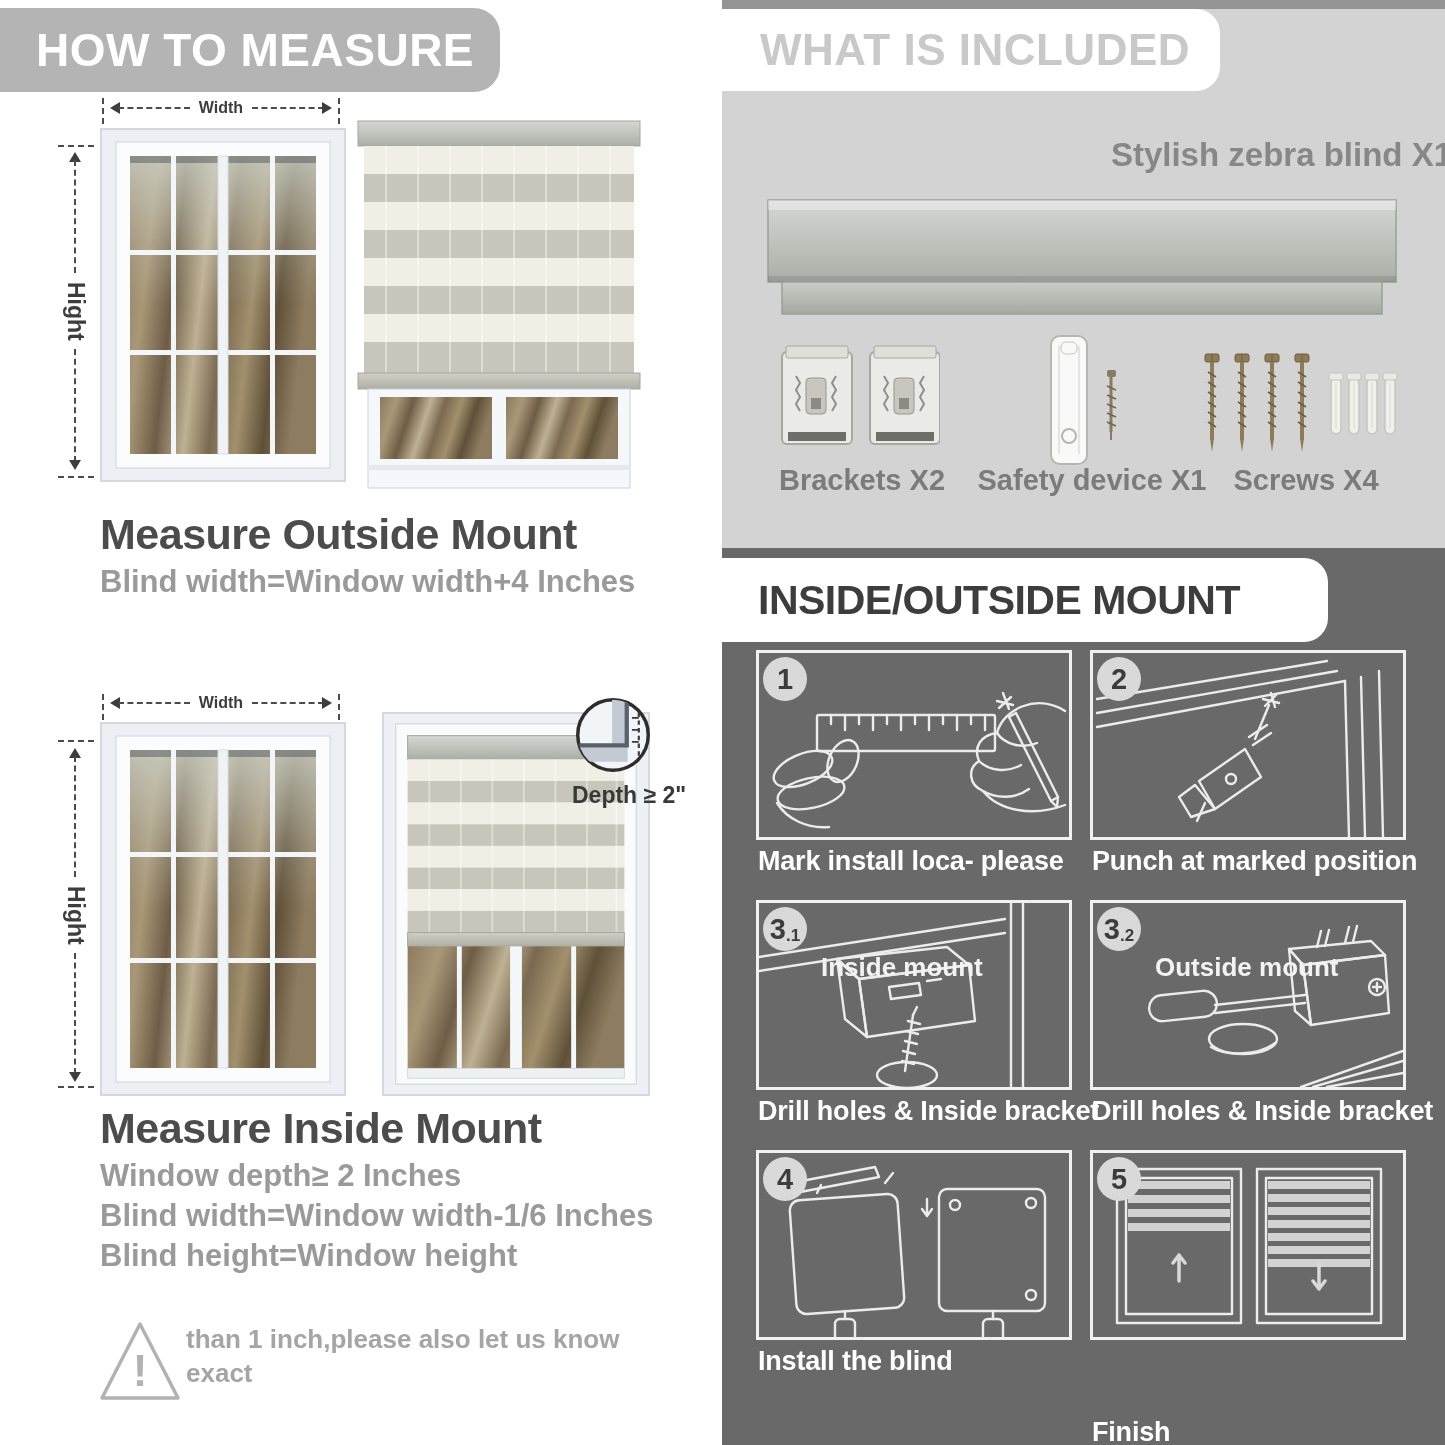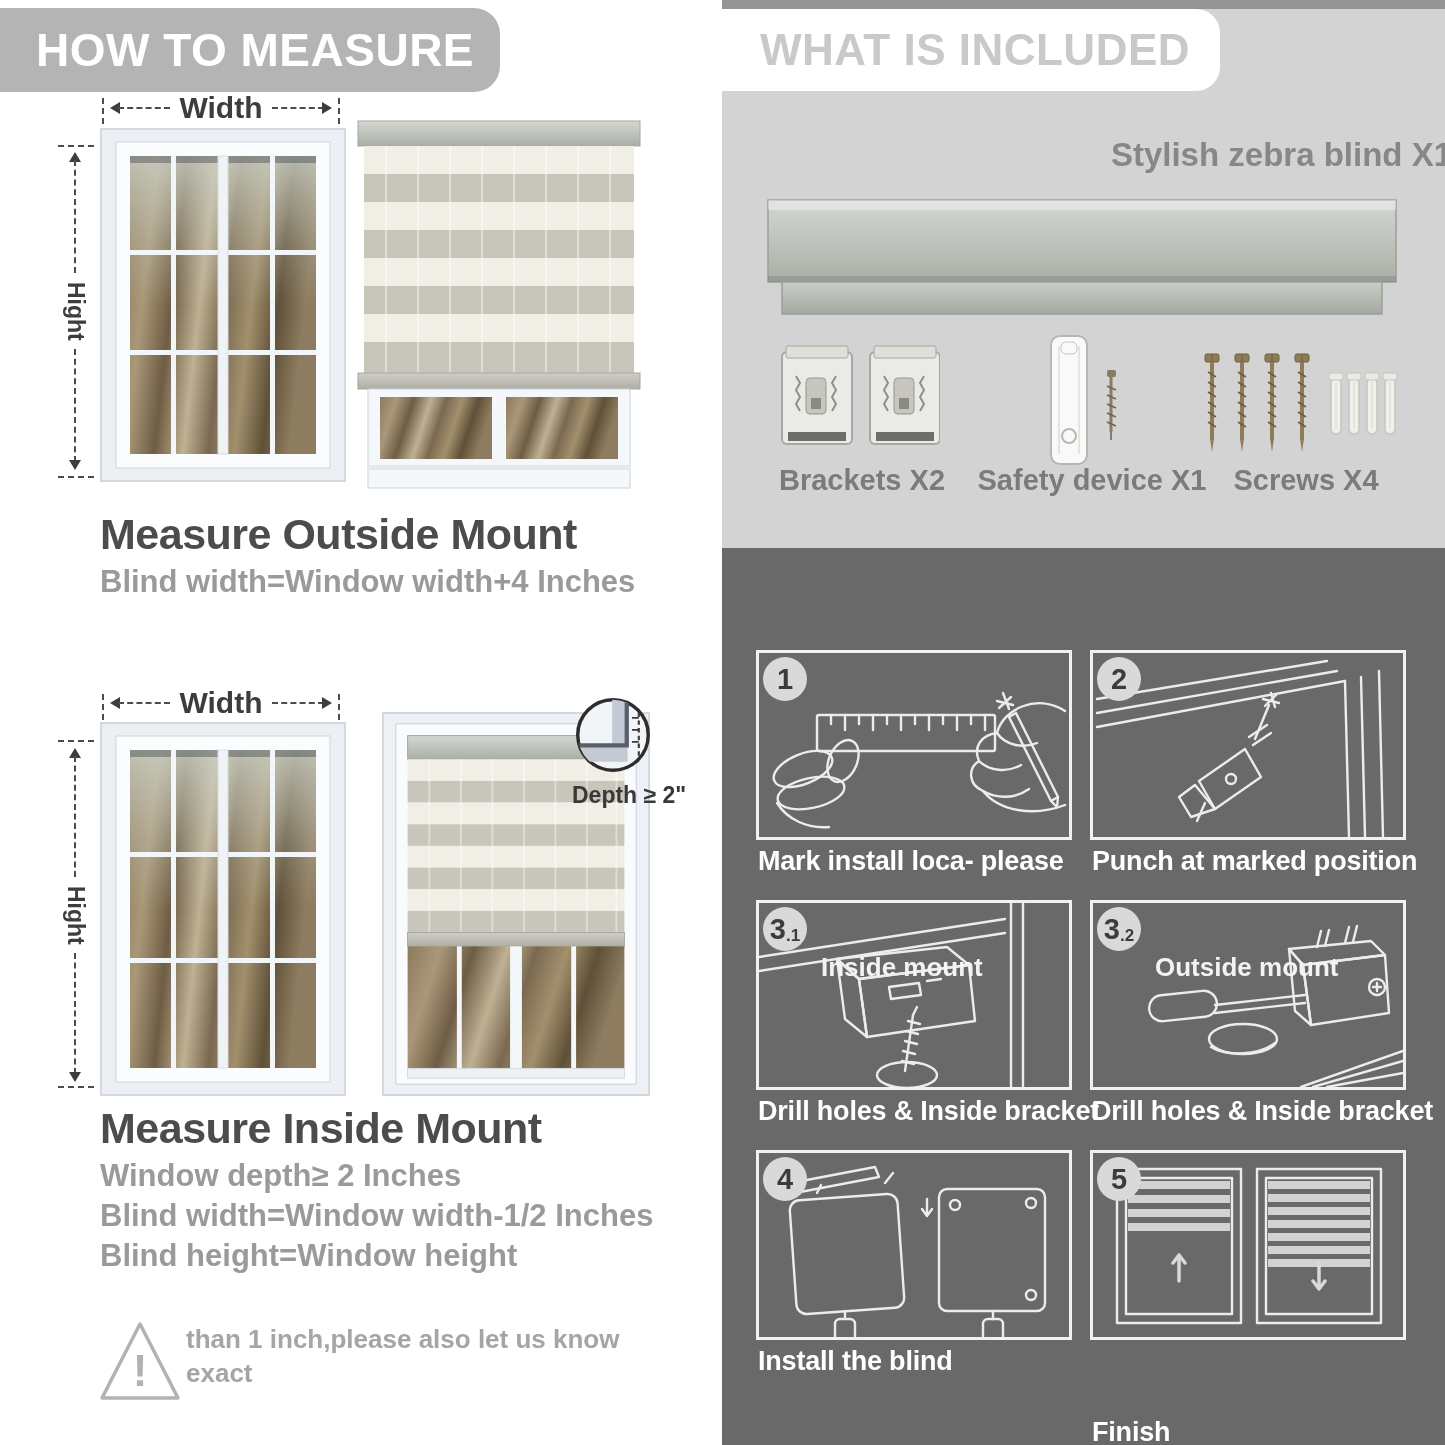--- a/index.html
+++ b/index.html
@@ -24,21 +24,21 @@
   
   .dim-h{position:absolute;display:flex;align-items:center;height:22px;}
   .dim-h .dash{flex:1;border-top:2px dashed #4b4b4b;height:0;}
   .dim-v{position:absolute;display:flex;flex-direction:column;align-items:center;width:22px;}
   .dim-v .dashv{flex:1;border-left:2px dashed #4b4b4b;width:0;}
   .ah{width:0;height:0;display:block;}
   .ah-l{border:6px solid transparent;border-right:10px solid #3d3d3d;margin-right:-2px;}
   .ah-r{border:6px solid transparent;border-left:10px solid #3d3d3d;margin-left:-2px;}
   .ah-u{border:6px solid transparent;border-bottom:10px solid #3d3d3d;margin-bottom:-2px;}
   .ah-d{border:6px solid transparent;border-top:10px solid #3d3d3d;margin-top:-2px;}
-  .dim-lbl{padding:0 9px;font-size:30px;font-weight:bold;color:#3d3d3d;line-height:1;}
+  .dim-lbl{padding:0 9px;font-size:16px;font-weight:bold;color:#3d3d3d;line-height:1;}
   .dim-lbl-v{writing-mode:vertical-rl;padding:9px 0;font-size:23px;font-weight:bold;color:#3d3d3d;line-height:1;}
   .tick-v{position:absolute;border-left:2px dashed #4b4b4b;width:0;}
   .tick-h{position:absolute;border-top:2px dashed #4b4b4b;height:0;}
   .depth-lbl{position:absolute;font-weight:bold;font-size:23px;color:#383838;white-space:nowrap;}
 
   
   .strip-top{position:absolute;left:722px;top:0;width:723px;height:9px;background:#949494;}
   .panel-light{position:absolute;left:722px;top:9px;width:723px;height:539px;background:#d3d3d3;}
   .panel-dark{position:absolute;left:722px;top:548px;width:723px;height:897px;background:#696969;}
   .included-title{position:absolute;left:722px;top:136px;width:723px;text-align:right;font-weight:bold;font-size:33px;color:#878787;padding-left:7px;}
@@ -225,21 +225,21 @@
       <path d="M8 72 L58 72 L58 8" stroke="#c3cad4" stroke-width="18" fill="none"></path>
       <path d="M8 62 L66 62 L66 8" stroke="#5a6069" stroke-width="5" fill="none"></path>
       <path d="M80 24 V92" stroke="#3a3a3a" stroke-width="2.5" stroke-dasharray="5 4" fill="none"></path>
       <path d="M72 30h8M72 44h8M72 58h8" stroke="#3a3a3a" stroke-width="2" fill="none"></path>
     </g>
   </svg>
   <div class="depth-lbl" style="left:572px;top:782px;">Depth ≥ 2"</div>
 
   <div class="h-big" style="left:100px;top:1104px;">Measure Inside Mount</div>
   <div class="p-line" style="left:100px;top:1158px;">Window depth≥ 2 Inches</div>
-  <div class="p-line" style="left:100px;top:1198px;">Blind width=Window width-1/2 Inches</div>
+  <div class="p-line" style="left:100px;top:1198px;">Blind width=Window width-1/6 Inches</div>
   <div class="p-line" style="left:100px;top:1238px;">Blind height=Window height</div>
 
   <svg class="abs" style="left:96px;top:1316px;" width="88" height="92" viewBox="0 0 88 92">
     <path d="M44 8 L82 82 L6 82 Z" fill="none" stroke="#b2b2b2" stroke-width="3.5" stroke-linejoin="round"></path>
     <text x="44" y="70" text-anchor="middle" font-size="44" font-weight="bold" fill="#b2b2b2">!</text>
   </svg>
   <div class="warn-text" style="left:186px;top:1322px;width:470px;">
     <span>than 1 inch,please also let us know exact</span>
 
   </div>
@@ -344,20 +344,23 @@
       <g transform="translate(54,0)">
           <rect x="-5" y="30" width="10" height="56" rx="5" fill="#f1f1ec" stroke="#c6c6bf" stroke-width="1.5"></rect>
           <rect x="-7" y="25" width="14" height="7" rx="2" fill="#eaeae4" stroke="#c6c6bf"></rect>
           <path d="M0 34v46" stroke="#d8d8d2"></path>
         </g>
     </g>
   </svg>
   <div class="part-label" style="left:1206px;top:464px;width:200px;">Screws X4</div>
 
   <div class="panel-dark"></div>
+  <div class="banner banner-white banner-mount" style="left:722px;top:558px;width:606px;height:84px;padding-left:36px;">
+    <span>INSIDE/OUTSIDE MOUNT</span>
+  </div>
 
   <div class="tile" style="left:756px;top:650px;">
     <svg class="art" viewBox="0 0 310 184">
       <g fill="none" stroke="#ececec" stroke-width="2.4" stroke-linecap="round" stroke-linejoin="round">
         <rect x="58" y="62" width="178" height="36" rx="2"></rect>
         <path d="M72 62v9M86 62v15M100 62v9M114 62v15M128 62v9M142 62v15M156 62v9M170 62v15M184 62v9M198 62v15M212 62v9M226 62v15"></path>
         <path d="M244 40l6 16M238 48l16 4M240 55l12-11"></path>
         <path d="M250 64L292 148M257 60L299 144M250 64l7-4"></path>
         <path d="M292 148l7-4l-1 10z"></path>
         <ellipse cx="44" cy="116" rx="31" ry="15" transform="rotate(-22 44 116)"></ellipse>

